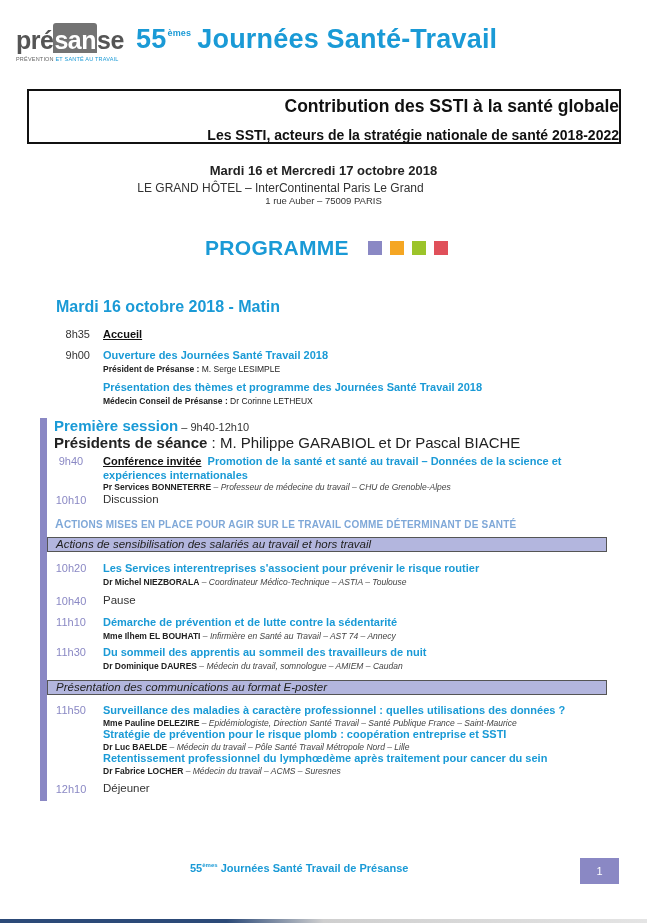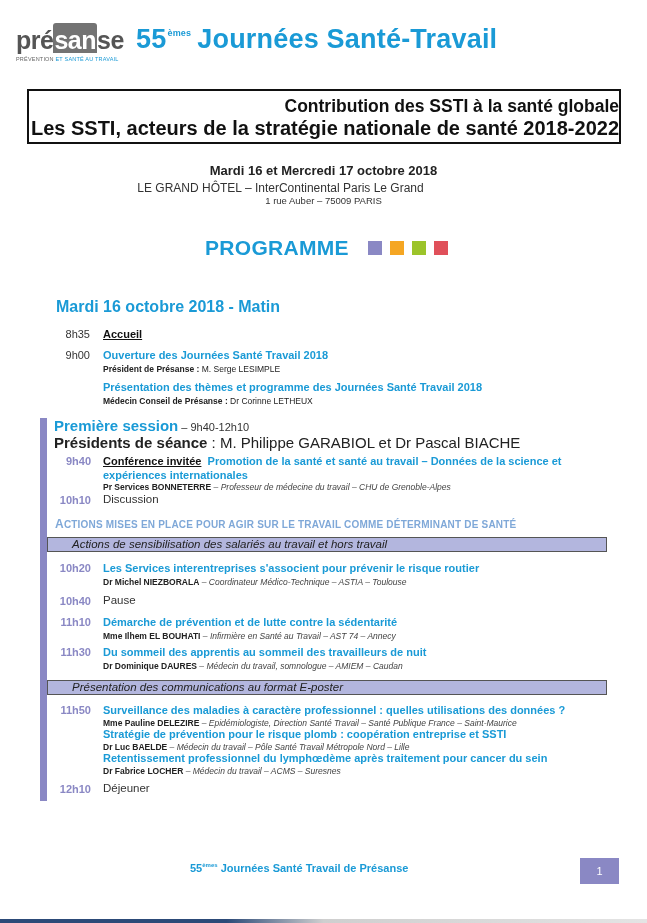--- a/index.html
+++ b/index.html
@@ -12,50 +12,50 @@
   .logo { left: 16px; top: 22px; width: 104px; height: 46px; }
   .logo-word { position: absolute; left: 0; top: 4px; font-size: 25px; font-weight: bold; letter-spacing: -0.5px; color: #555; white-space: nowrap; }
   .logo-word .san { background: #737373; color: #fff; padding: 0 1px; border-radius: 3px 3px 0 0; display: inline-block; line-height: 26px; padding-top: 4px; margin-top: -4px; }
   .logo-tag { position: absolute; left: 0; top: 34px; font-size: 5.5px; color: #666; letter-spacing: 0.2px; white-space: nowrap; }
   .logo-tag .accent { color: #1a9ad6; }
   .head-title { left: 136px; top: 24px; font-size: 27px; font-weight: bold; color: #1a9ad6; white-space: nowrap; letter-spacing: 0.2px; }
   .head-title sup { font-size: 9px; vertical-align: top; position: relative; top: 4px; margin-left: 1px; margin-right: 6px; }
 
   .title-box { left: 27px; top: 89px; width: 594px; height: 55px; border: 2px solid #111; box-sizing: border-box; text-align: right; }
   .title-l1 { font-size: 17.5px; font-weight: bold; color: #111; margin-top: 5px; }
-  .title-l2 { font-size: 20px; font-weight: bold; color: #111; margin-top: 0; }
+  .title-l2 { font-size: 14px; font-weight: bold; color: #111; margin-top: 10px; }
 
   .dates { left: 0; width: 647px; top: 163px; text-align: center; font-size: 13px; font-weight: bold; color: #222; }
   .venue1 { left: 0; width: 561px; top: 181px; text-align: center; font-size: 12px; color: #333; }
   .venue2 { left: 0; width: 647px; top: 195px; text-align: center; font-size: 9.5px; color: #333; }
 
   .prog { left: 205px; top: 236px; font-size: 21px; font-weight: bold; color: #1a9ad6; letter-spacing: 0.3px; }
   .sq { position: absolute; top: 241px; width: 14px; height: 14px; }
 
   .day { left: 56px; top: 298px; font-size: 16px; font-weight: bold; color: #1a9ad6; }
 
   .time { position: absolute; font-size: 11px; color: #333; text-align: right; width: 40px; }
-  .time.v { color: #8a88c4; font-weight: bold; }
+  .time.v { color: #8a88c4; font-weight: normal; text-align: center; }
   .ttl { position: absolute; font-size: 11px; font-weight: bold; color: #1a9ad6; white-space: nowrap; }
   .spk { position: absolute; font-size: 8.5px; color: #222; white-space: nowrap; }
   .spk b { font-weight: bold; }
   .spk i { font-style: italic; color: #444; }
   .plain { position: absolute; font-size: 11.5px; color: #333; }
   .ul { text-decoration: underline; font-weight: bold; color: #111; }
 
   .vbar { left: 40px; top: 418px; width: 7px; height: 383px; background: #8a88c4; }
   .session { left: 54px; top: 417px; font-size: 15px; font-weight: bold; color: #1a9ad6; white-space: nowrap; }
   .session .tm { font-size: 11px; font-weight: normal; color: #333; }
   .pres { left: 54px; top: 434px; font-size: 15px; color: #222; white-space: nowrap; }
   .pres b { font-weight: bold; }
 
   .smallcaps { left: 55px; top: 517px; font-size: 10px; font-weight: bold; color: #7fa8d8; letter-spacing: 0.2px; white-space: nowrap; }
   .smallcaps .big { font-size: 12px; }
 
-  .band { position: absolute; left: 47px; width: 560px; height: 15px; background: #b3b6de; border: 1.5px solid #555; box-sizing: border-box; font-size: 11.5px; font-style: italic; color: #222; padding-left: 24px; line-height: 13px; white-space: nowrap; }
+  .band { position: absolute; left: 47px; width: 560px; height: 15px; background: #b3b6de; border: 1.5px solid #555; box-sizing: border-box; font-size: 11.5px; font-style: italic; color: #222; padding-left: 8px; line-height: 13px; white-space: nowrap; }
 
   .foot { left: 190px; top: 862px; font-size: 11px; font-weight: bold; color: #1a9ad6; white-space: nowrap; }
   .foot sup { font-size: 6px; vertical-align: top; }
   .pagebox { left: 580px; top: 858px; width: 39px; height: 26px; background: #8a88c4; color: #fff; font-size: 11px; text-align: center; line-height: 26px; }
   .bottom-bar { left: 0; top: 919px; width: 647px; height: 4px; background: linear-gradient(90deg, #2c4a78 0%, #2c4a78 35%, #cfcfcf 50%, #e4e4e4 100%); }
 </style>
 </head>
 <body>
 
 <div class="abs logo">

